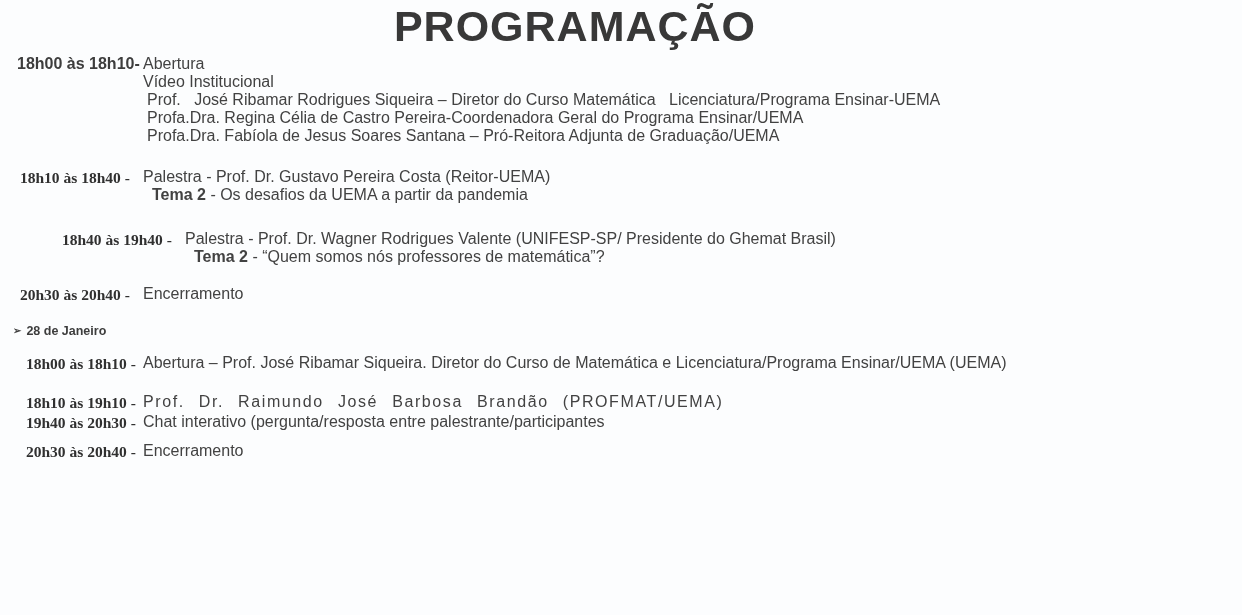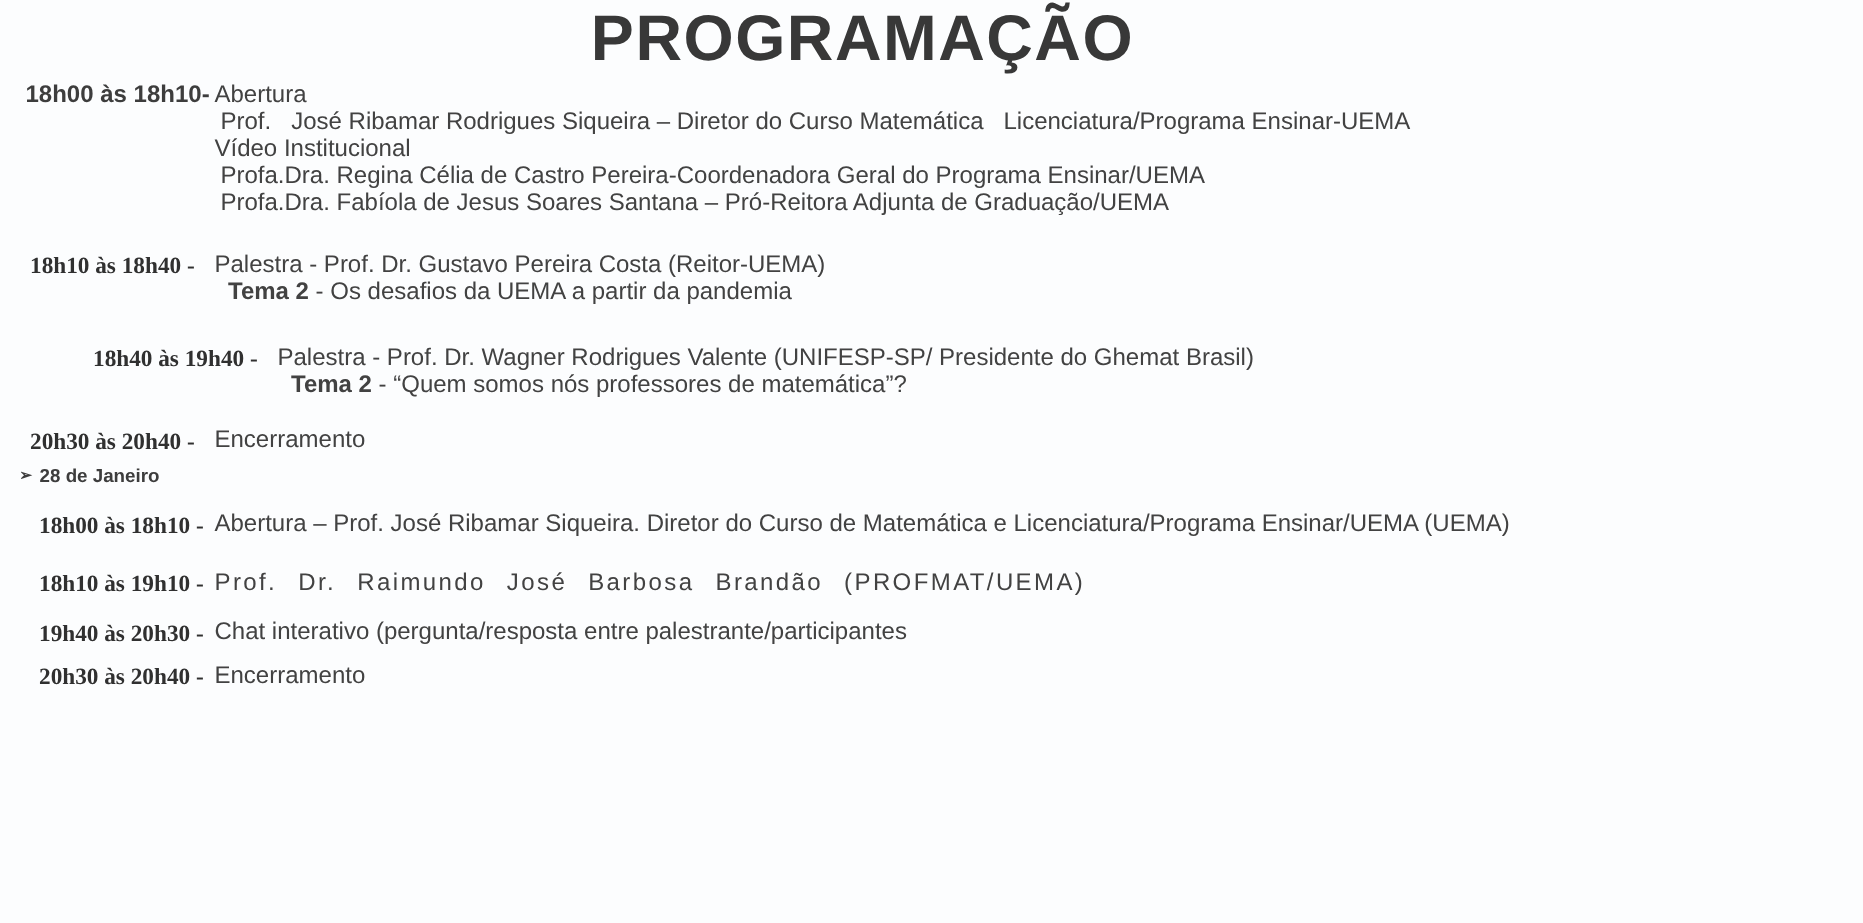--- a/index.html
+++ b/index.html
@@ -68,40 +68,40 @@
   .bold { font-weight: bold; }
   .italic { }
   .justified { letter-spacing: 1.6px; word-spacing: 8px; }
 
   
   .m-day1     { margin-top: 7px; }
   .m-d1i1     { margin-top: 5px; }
   .m-d1i2     { margin-top: 23px; }
   .m-d1i3     { margin-top: 26px; margin-left: 42px; }
   .m-d1i4     { margin-top: 19px; }
-  .m-day2     { margin-top: 7px; }
+  .m-day2     { margin-top: 21px; }
   .m-d2i1     { margin-top: 15px; }
   .m-d2i2     { margin-top: 21px; }
-  .m-d2i3     { margin-top: 15px; }
+  .m-d2i3     { margin-top: 2px; }
   .m-d2i4     { margin-top: 11px; }
 </style>
 </head>
 <body>
 
 <div class="page">
 
   <h1 class="title">PROGRAMAÇÃO</h1>
 
   <div>
 
     <div class="item m-d1i1">
       <span class="time sans">18h00 às 18h10-</span>
       <div class="line">Abertura</div>
+      <div class="line">Vídeo Institucional</div>
       <div class="line indent-sm">Prof.   José Ribamar Rodrigues Siqueira – Diretor do Curso Matemática   Licenciatura/Programa Ensinar-UEMA</div>
-      <div class="line">Vídeo Institucional</div>
       <div class="line indent-sm">Profa.Dra. Regina Célia de Castro Pereira-Coordenadora Geral do Programa Ensinar/UEMA</div>
       <div class="line indent-sm">Profa.Dra. Fabíola de Jesus Soares Santana – Pró-Reitora Adjunta de Graduação/UEMA</div>
     </div>
 
     <div class="item m-d1i2">
       <span class="time">18h10 às 18h40 -</span>
       <div class="line">Palestra - Prof. Dr. Gustavo Pereira Costa (Reitor-UEMA)</div>
       <div class="line tema-line"><span class="bold">Tema 2</span><span> - Os desafios da UEMA a partir da pandemia</span></div>
     </div>
 

